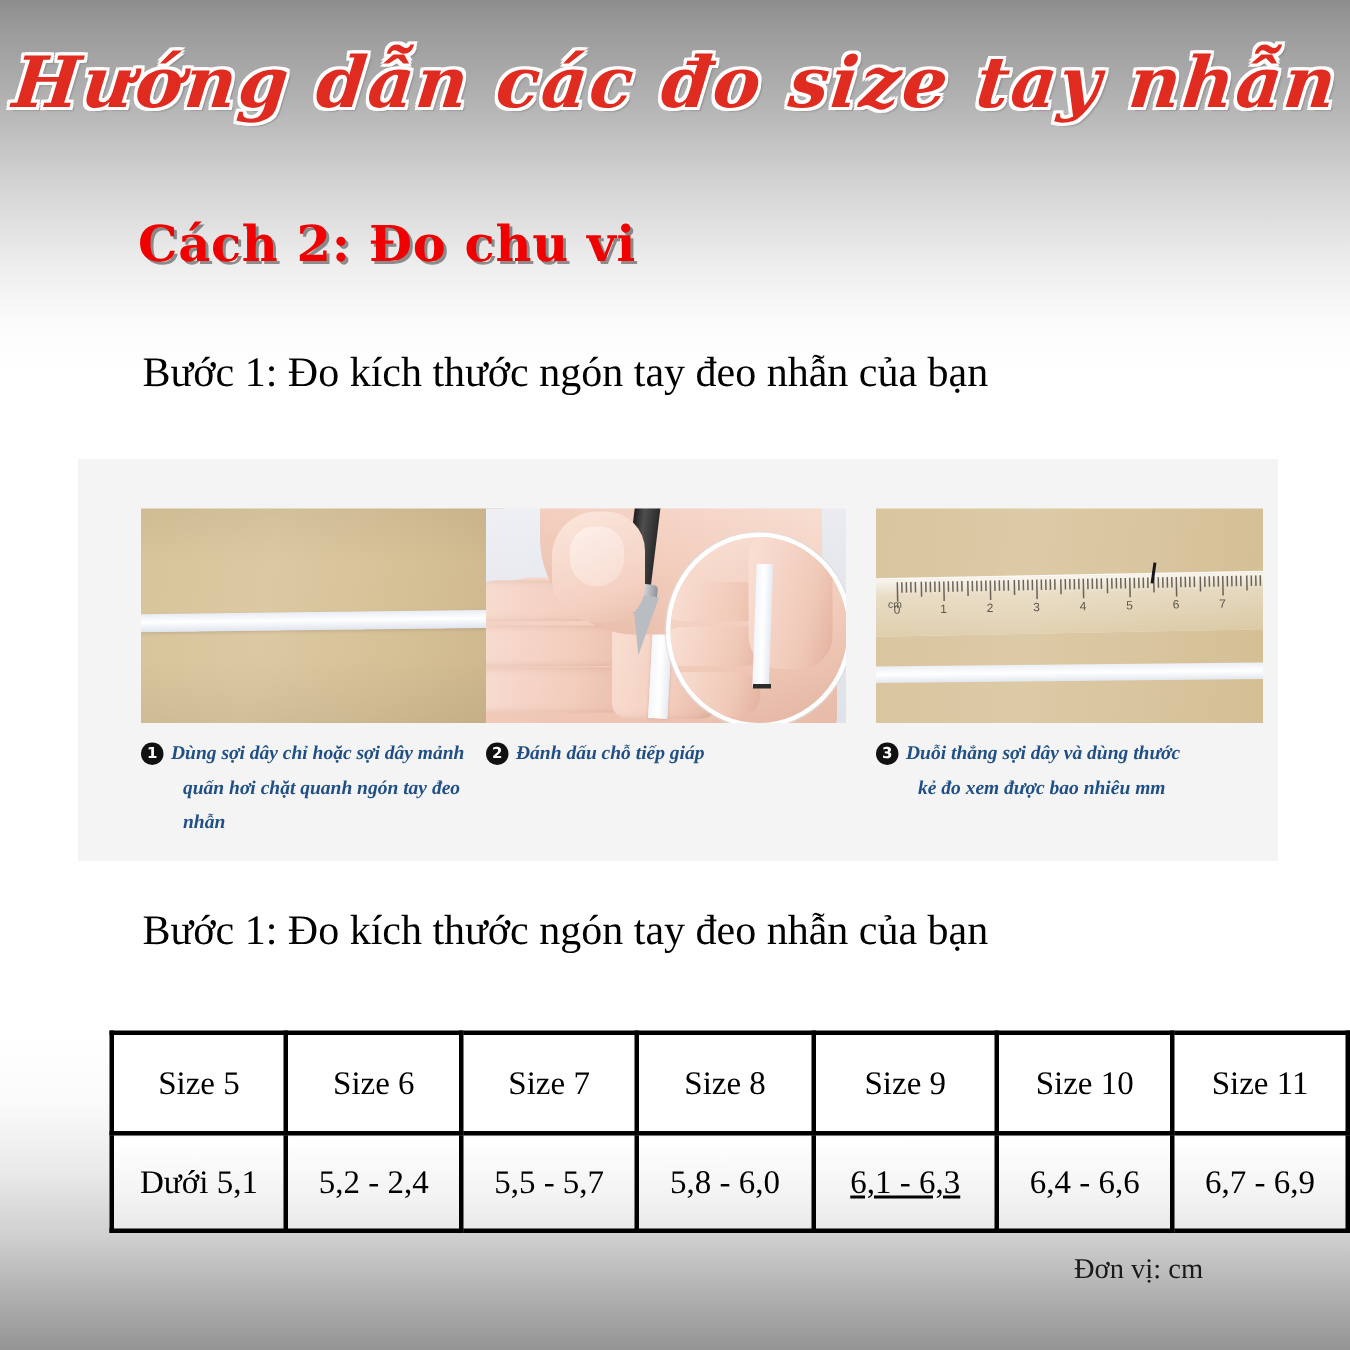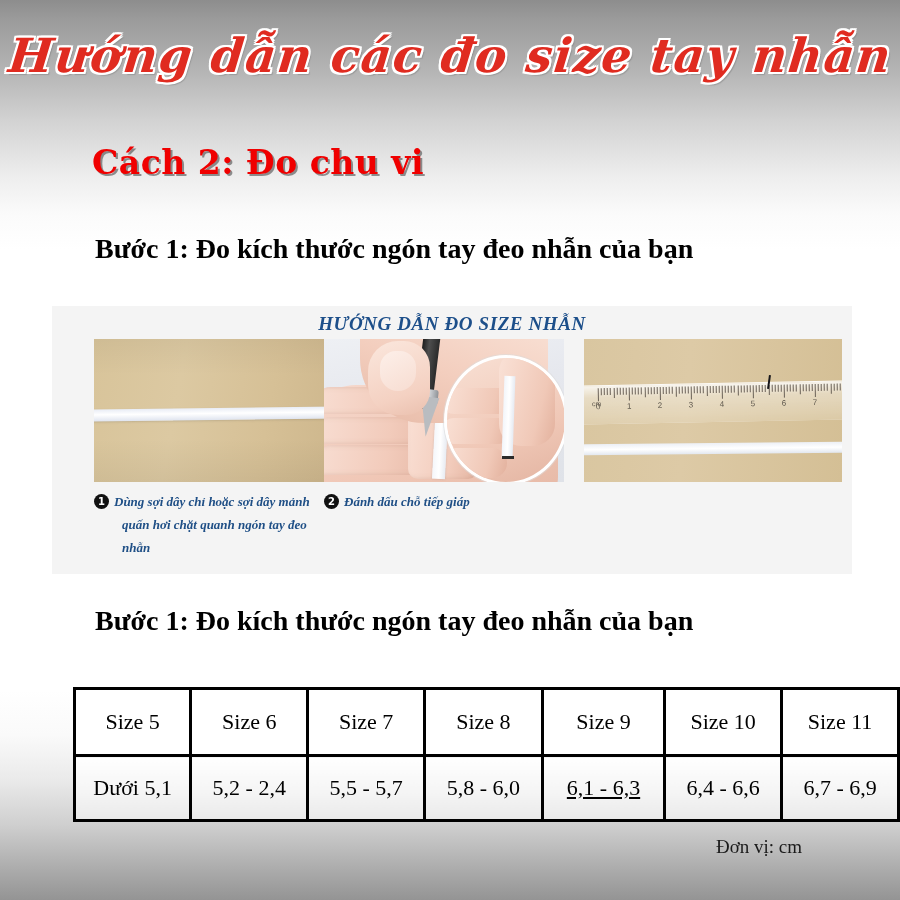--- a/index.html
+++ b/index.html
@@ -72,21 +72,20 @@
     white-space: nowrap;
   }
 
   
   .step-line {
     position: absolute;
     font-family: "Liberation Serif", serif;
     font-size: 28px;
     color: #000000;
     white-space: nowrap;
-    font-weight: bold;
   }
   #step-line-1 { left: 95px; top: 233px; }
   #step-line-2 { left: 95px; top: 605px; }
 
   
   #infographic {
     position: absolute;
     left: 52px;
     top: 306px;
     width: 800px;
@@ -388,21 +387,20 @@
   <div id="title-banner">
     <span id="main-title">Hướng dẫn các đo size tay nhẫn</span>
   </div>
 
   <div id="method-heading">Cách 2: Đo chu vi</div>
 
   <div class="step-line" id="step-line-1">Bước 1: Đo kích thước ngón tay đeo nhẫn của bạn</div>
 
   <div id="infographic">
 
-    <div id="infographic-title">HƯỚNG DẪN ĐO SIZE NHẪN</div>
 
     <div class="info-panel" id="info-panel-1">
       <div class="photo photo-thread">
         <div class="thread-strip"></div>
       </div>
       <div class="caption">
         <span class="num">1</span><span>Dùng sợi dây chỉ hoặc sợi dây mảnh</span>
         <span class="line2">quấn hơi chặt quanh ngón tay đeo nhẫn</span>
       </div>
     </div>
@@ -525,20 +523,24 @@
               <div class="ruler-num" style="left: 142px;">4</div>
               <div class="ruler-num" style="left: 173px;">5</div>
               <div class="ruler-num" style="left: 204px;">6</div>
               <div class="ruler-num" style="left: 235px;">7</div>
             </div>
           <div class="ruler-unit">cm</div>
         </div>
         <div class="ink-mark"></div>
         <div class="measured-strip"></div>
       </div>
+      <div class="caption">
+        <span class="num">3</span><span>Duỗi thẳng sợi dây và dùng thước</span>
+        <span class="line2">kẻ đo xem được bao nhiêu mm</span>
+      </div>
     </div>
 
   </div>
 
   <div class="step-line" id="step-line-2">Bước 1: Đo kích thước ngón tay đeo nhẫn của bạn</div>
 
   <table id="size-table">
     <tbody>
       <tr class="header-row" id="size-header-row">
           <td style="width: 103px;">Size 5</td>

